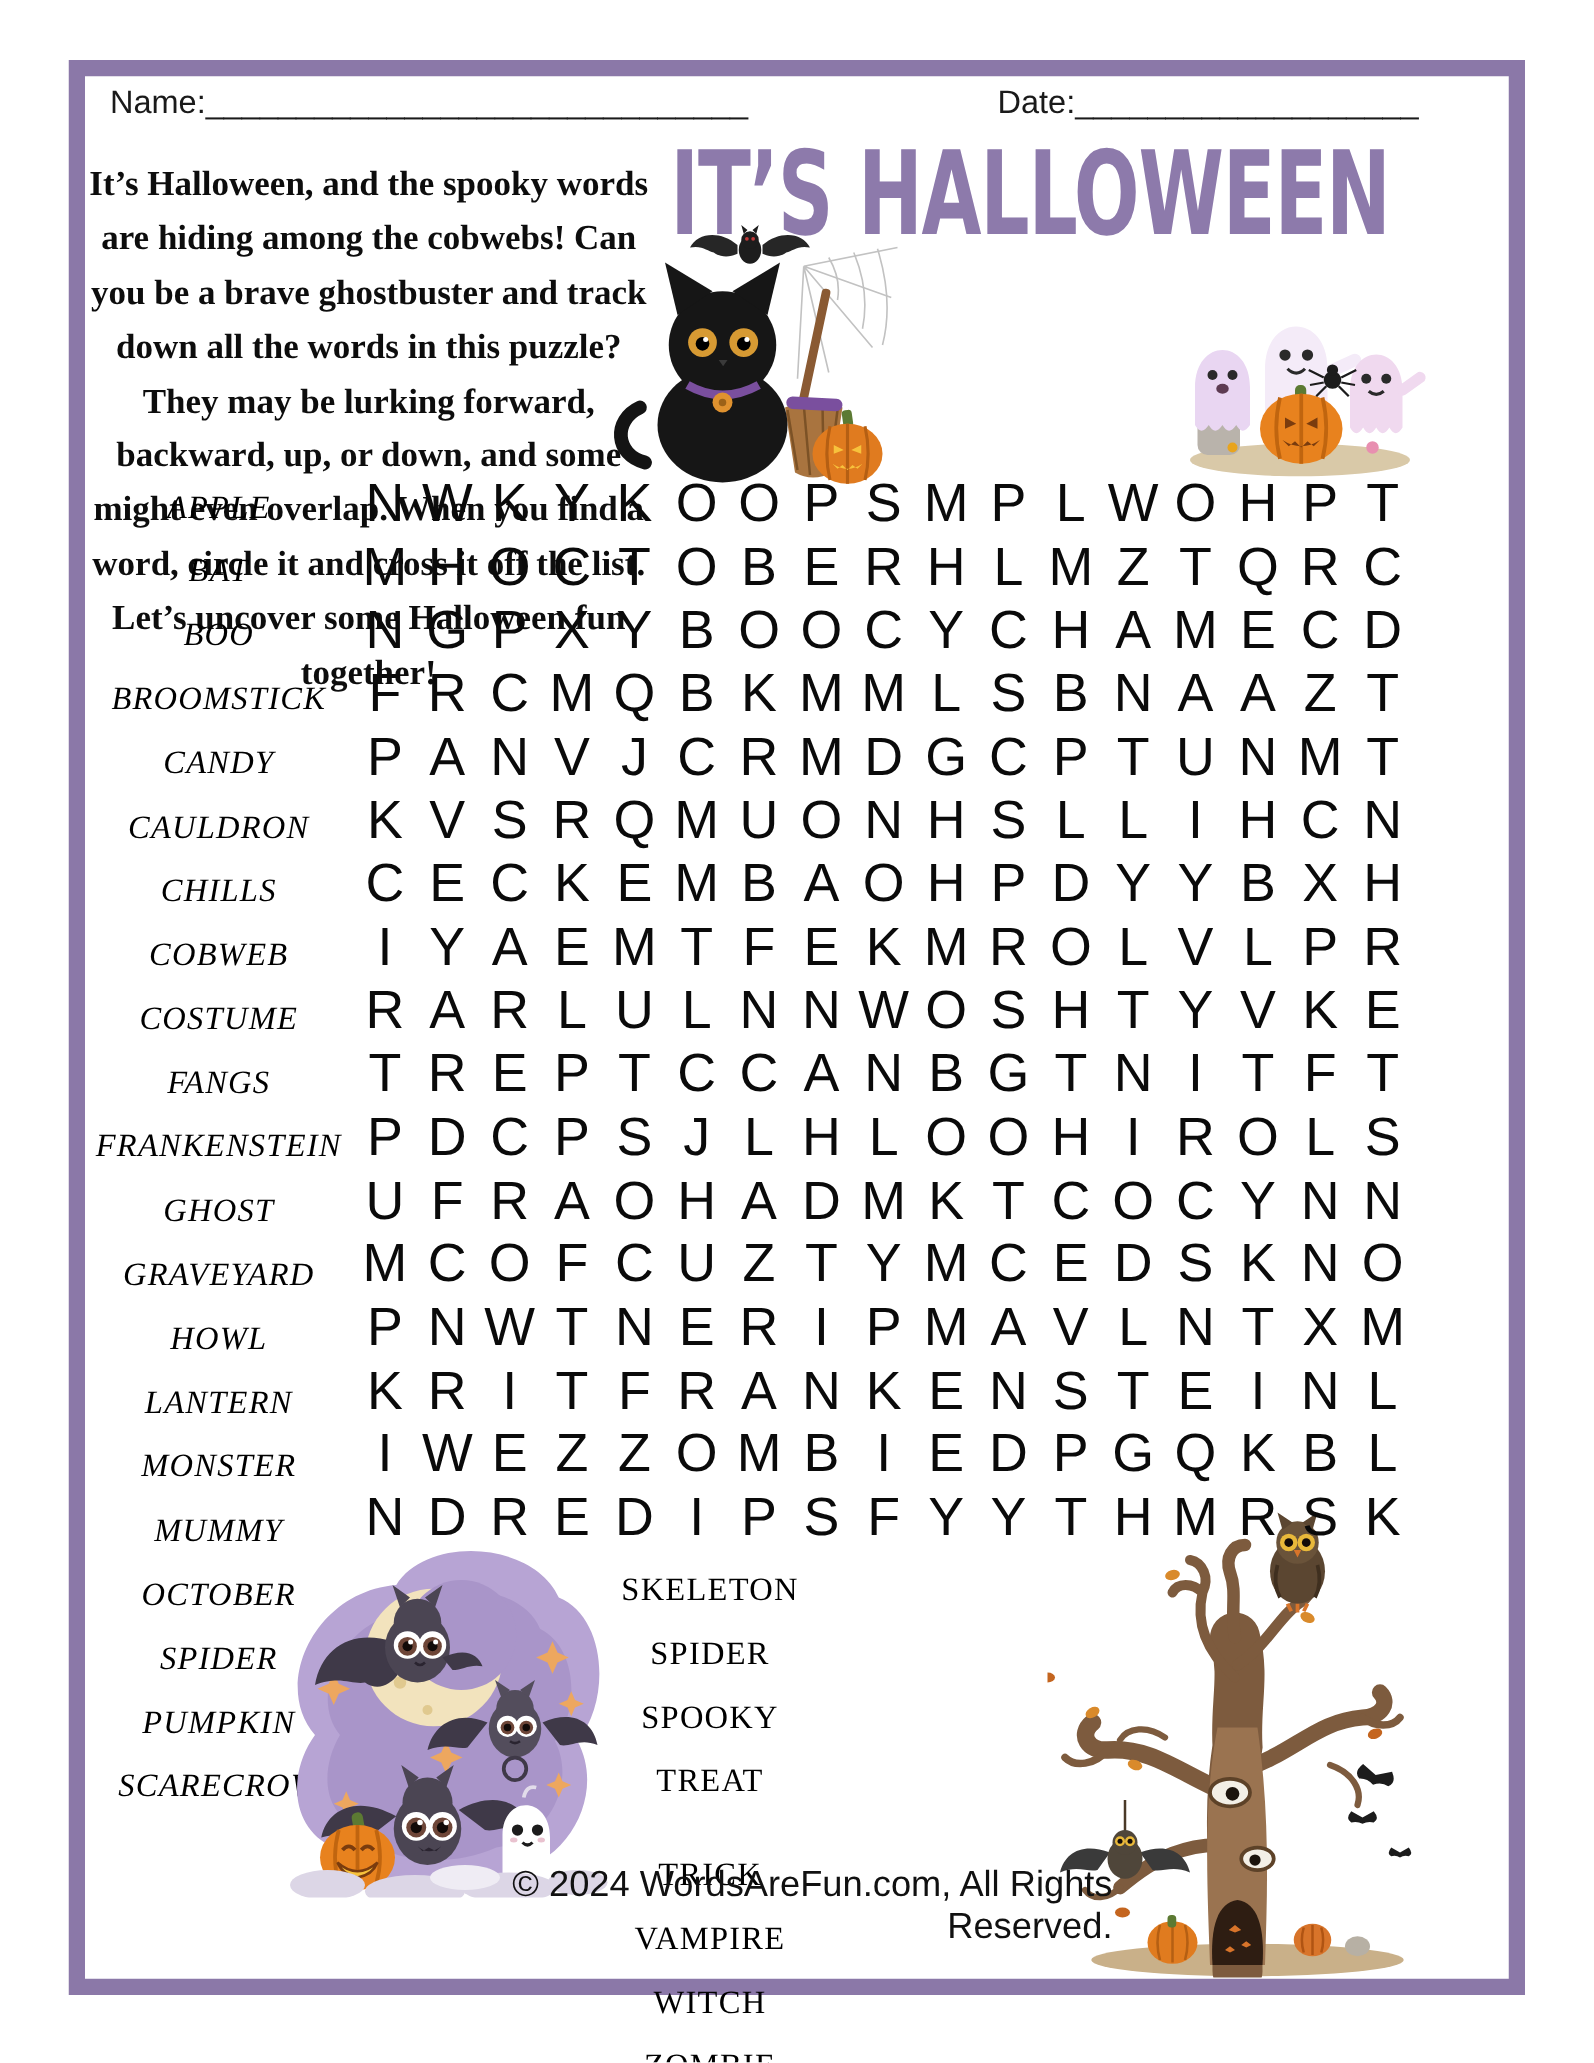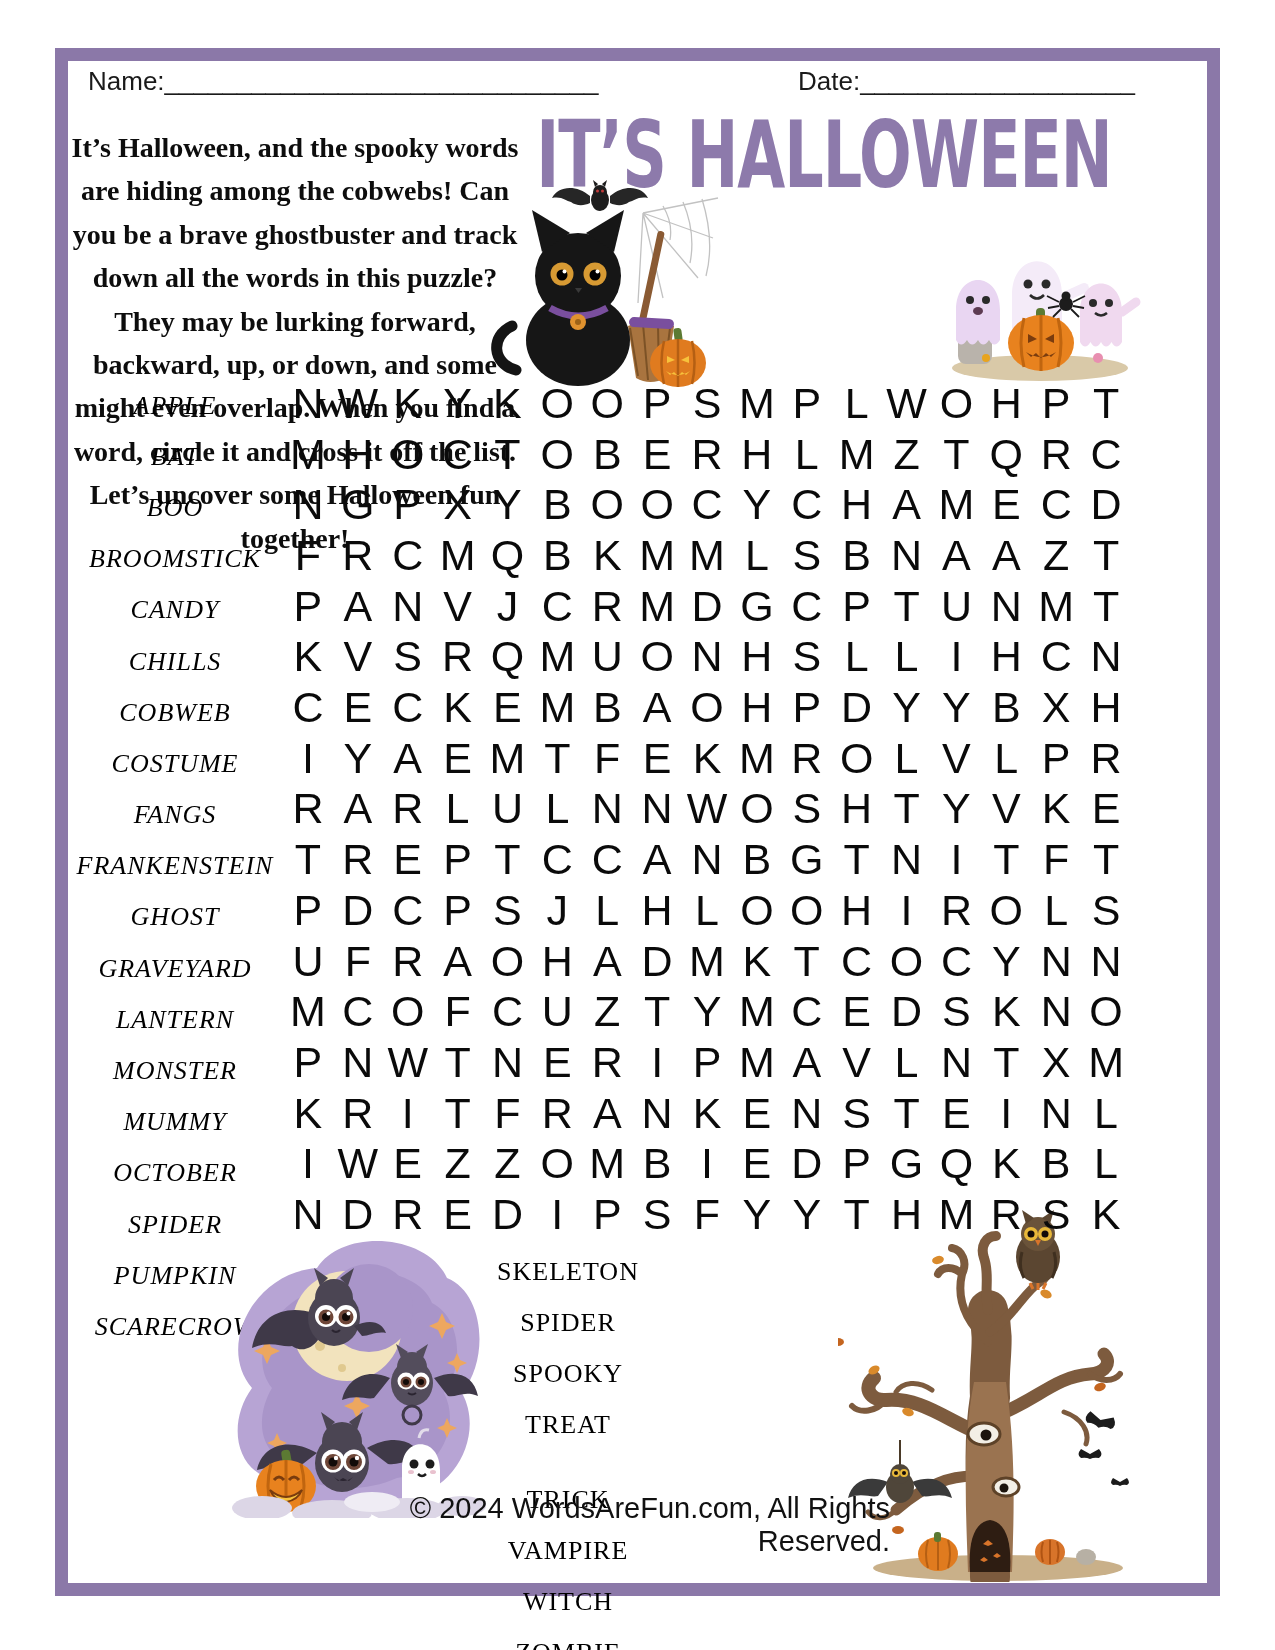--- a/index.html
+++ b/index.html
@@ -154,27 +154,29 @@
     <circle cx="160" cy="158" r="5" fill="#e88fb0"></circle>
     <circle cx="48" cy="158" r="4" fill="#e8a41e"></circle>
   </svg>
 
   <div class="wordlist-left" id="list-left">
       <div class="word">APPLE</div>
       <div class="word">BAT</div>
       <div class="word">BOO</div>
       <div class="word">BROOMSTICK</div>
       <div class="word">CANDY</div>
+      <div class="word">CAULDRON</div>
       <div class="word">CHILLS</div>
       <div class="word">COBWEB</div>
       <div class="word">COSTUME</div>
       <div class="word">FANGS</div>
       <div class="word">FRANKENSTEIN</div>
       <div class="word">GHOST</div>
       <div class="word">GRAVEYARD</div>
+      <div class="word">HOWL</div>
       <div class="word">LANTERN</div>
       <div class="word">MONSTER</div>
       <div class="word">MUMMY</div>
       <div class="word">OCTOBER</div>
       <div class="word">SPIDER</div>
       <div class="word">PUMPKIN</div>
       <div class="word">SCARECROW</div>
     </div>
 
   <div class="ws-grid" id="ws-grid">

